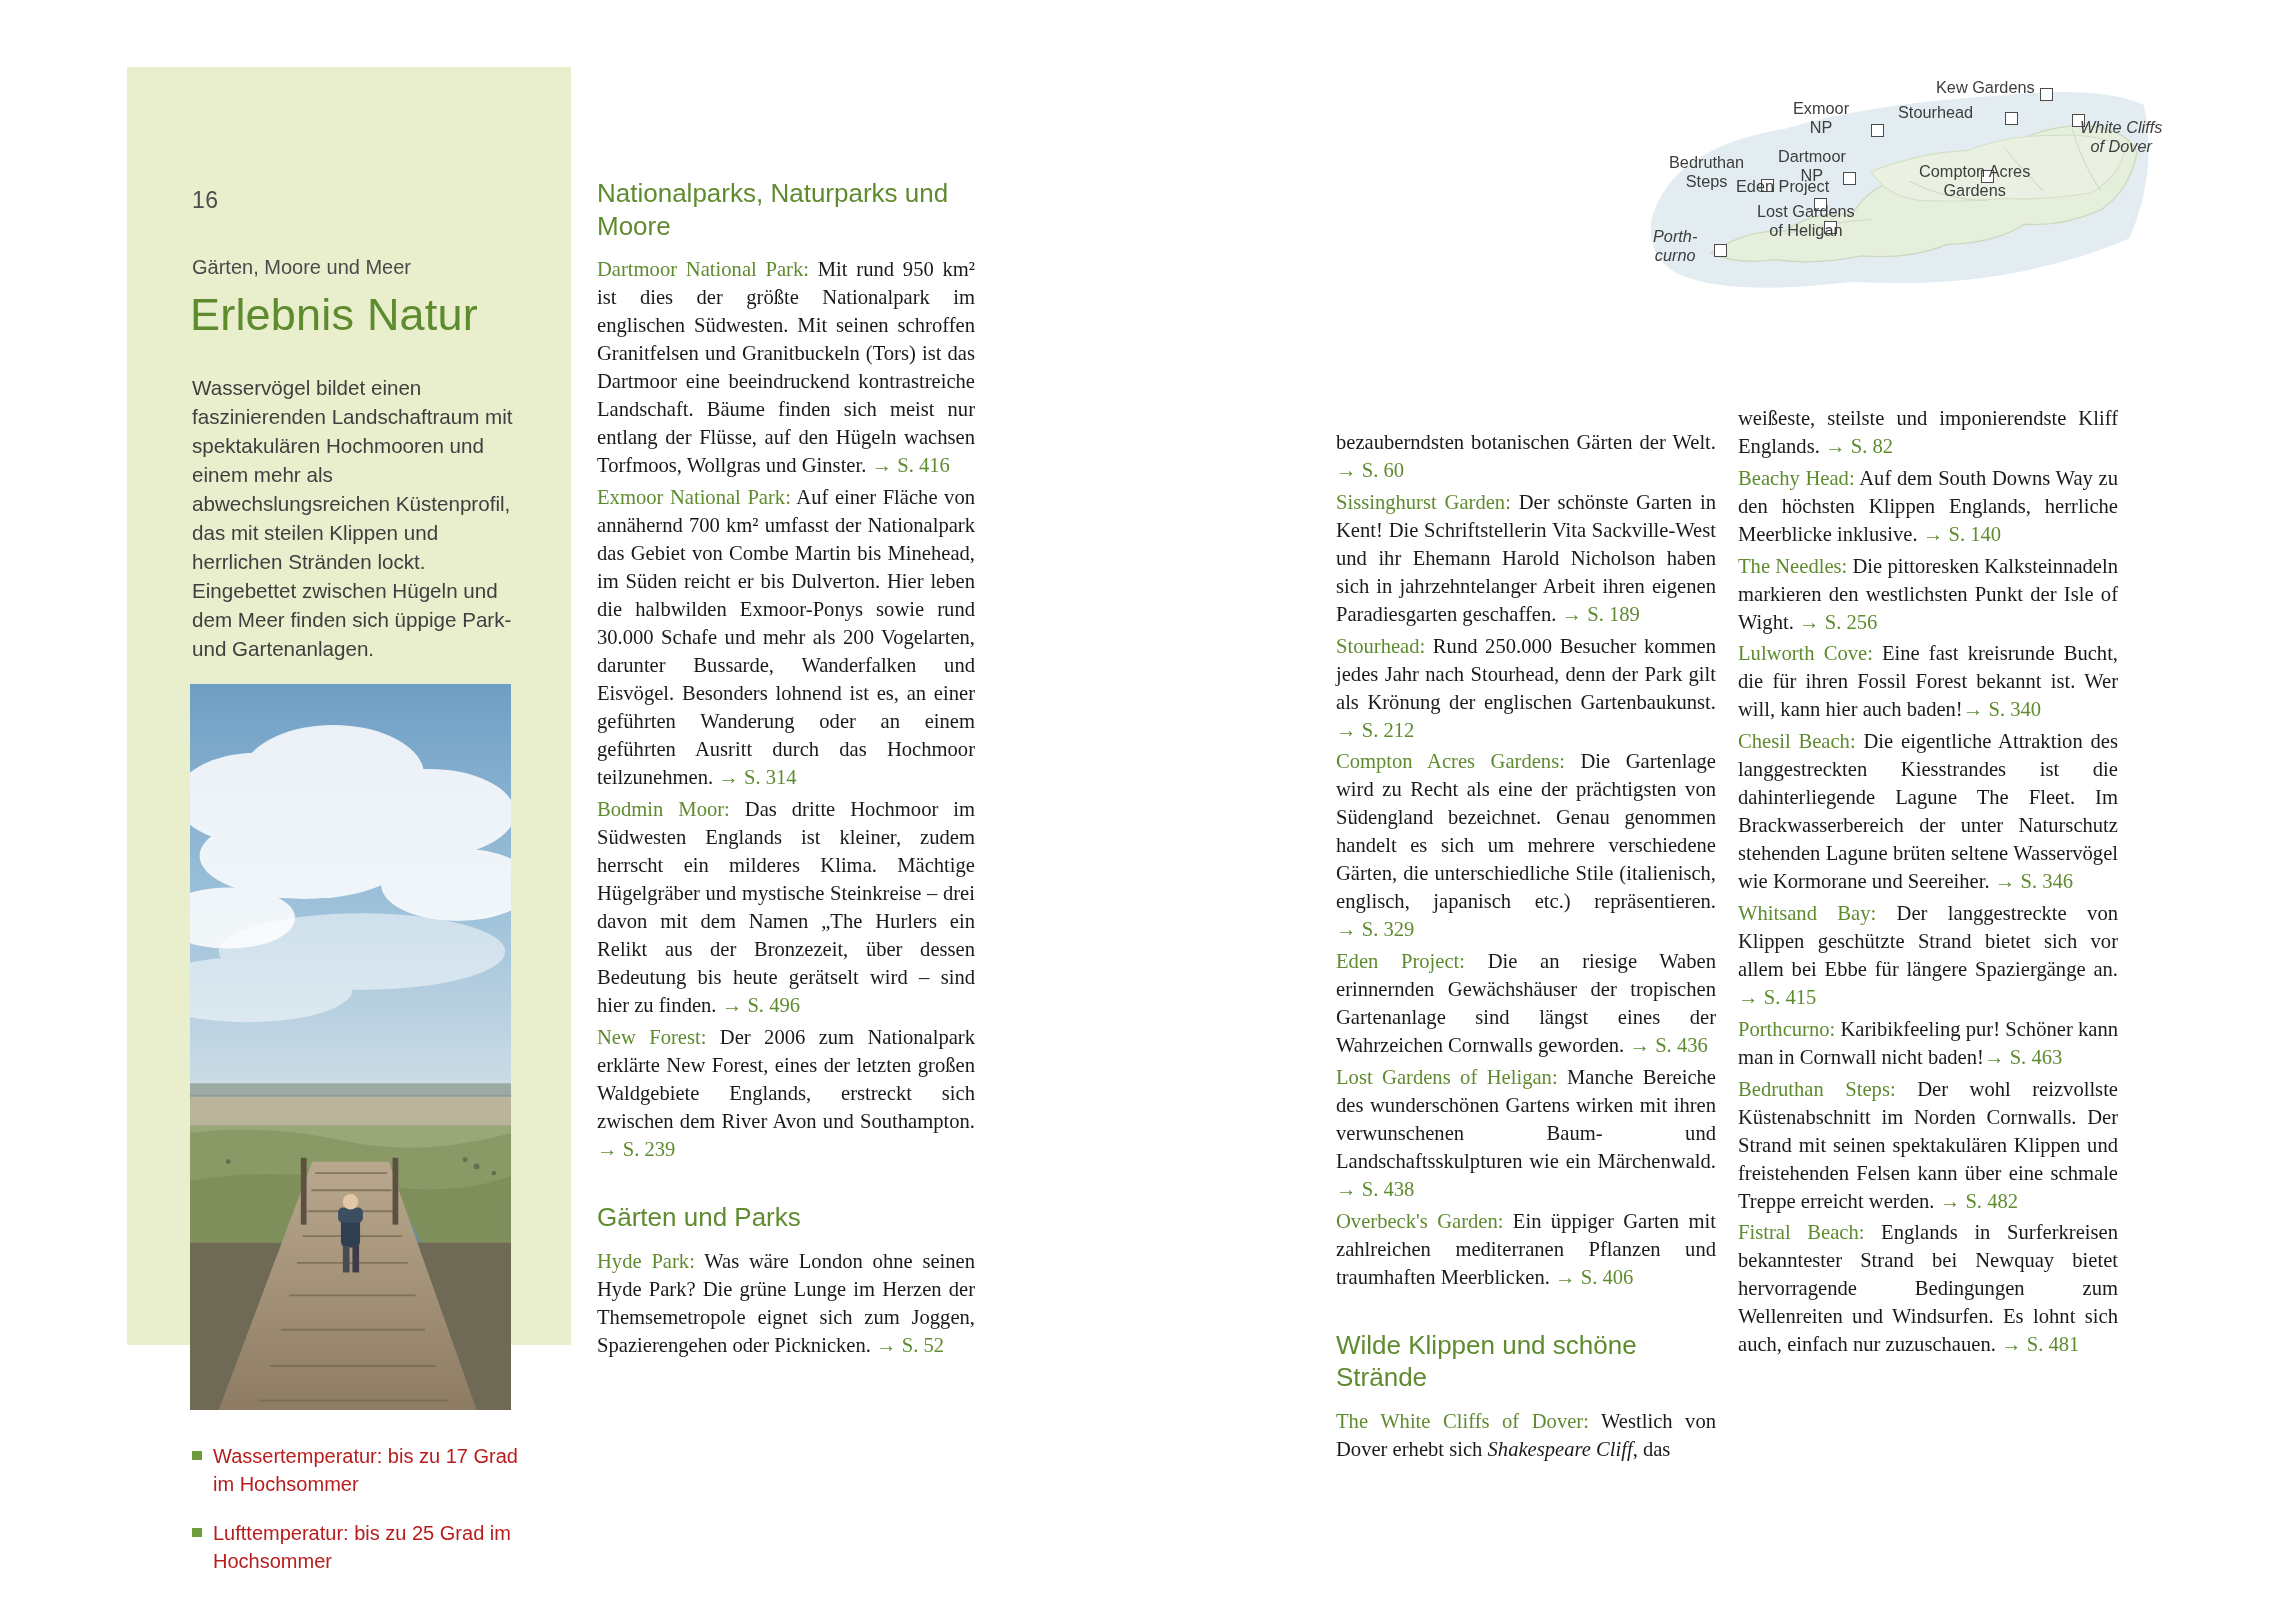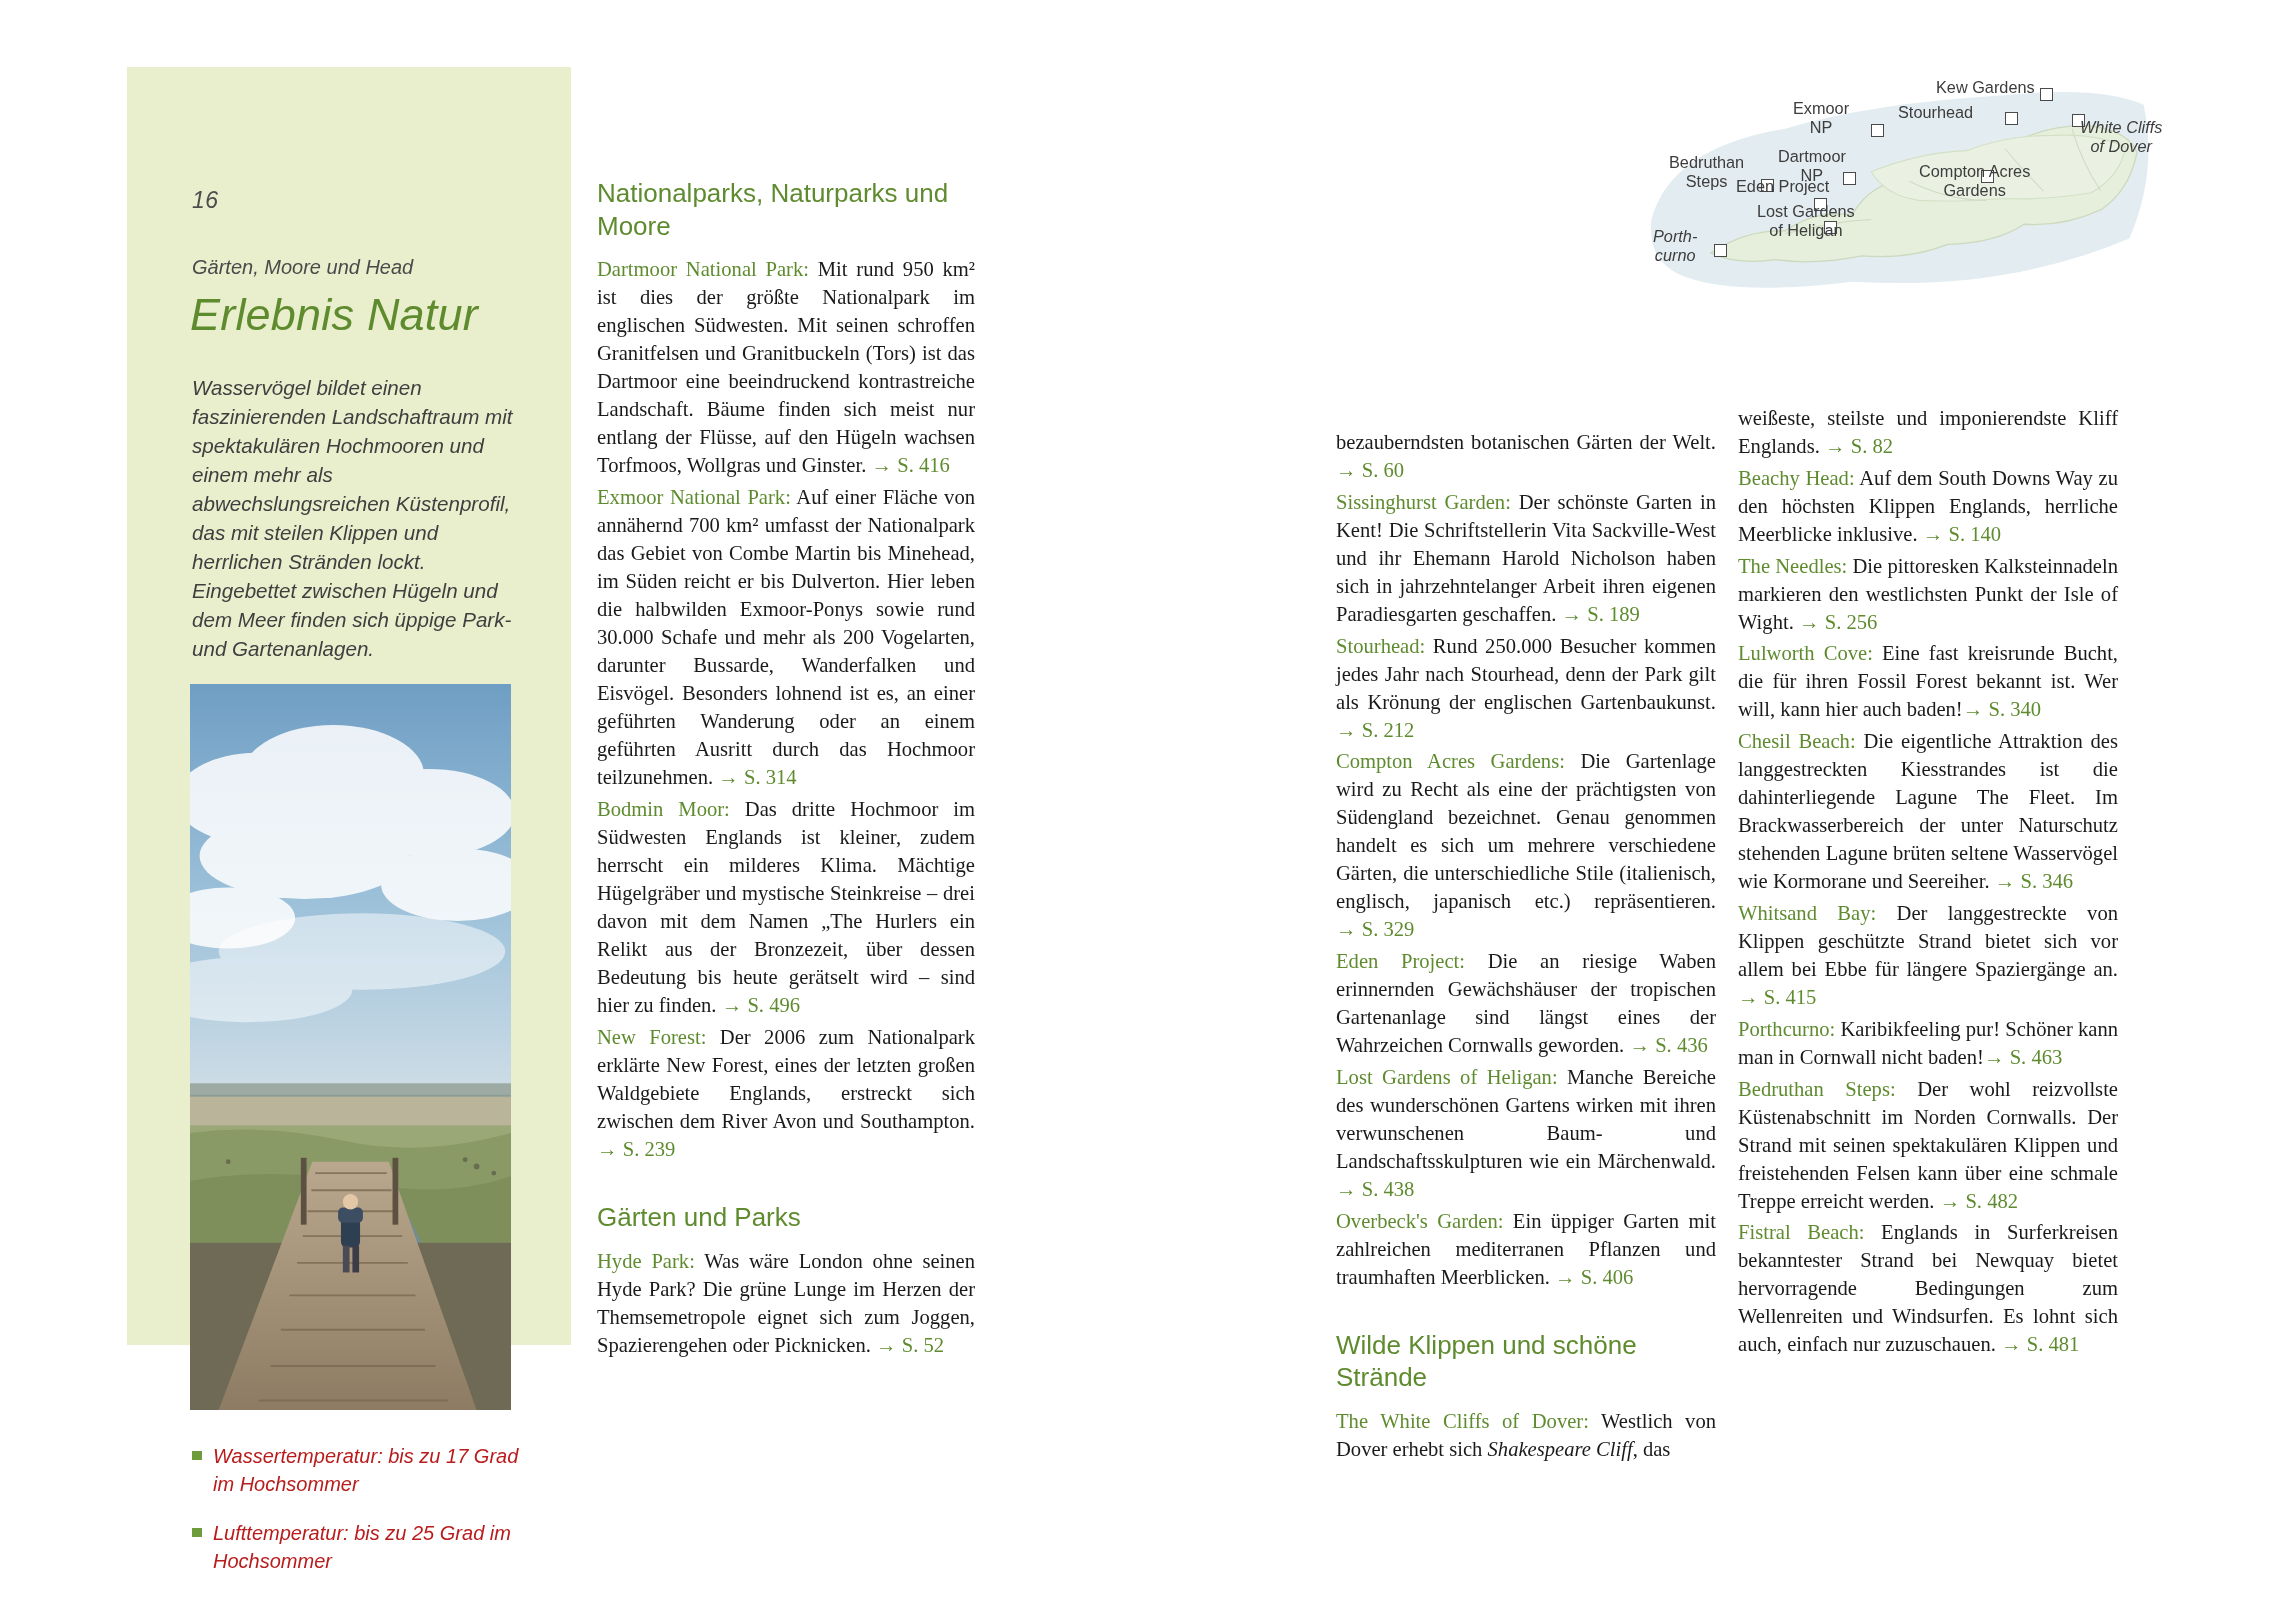--- a/index.html
+++ b/index.html
@@ -10,21 +10,20 @@
     position:relative;
     overflow:hidden;
   }
   .page{position:absolute;inset:0;}
 
   
   .sidebar{
     position:absolute;
     left:127px;top:67px;width:444px;height:1278px;
     background:#e9eecd;
-    font-style:italic;
   }
   .folio{
     position:absolute;left:65px;top:120px;
     font-family:"Liberation Sans", sans-serif;
     font-size:23px;color:#4d4d4d;letter-spacing:0.5px;
   }
   .kicker{
     position:absolute;left:65px;top:189px;width:363px;
     font-family:"Liberation Sans", sans-serif;
     font-size:20px;color:#4a4a4a;
@@ -97,21 +96,21 @@
     background:#ffffff;border:1.5px solid #4a4a4a;
   }
 </style>
 </head>
 <body>
 
 <div class="page">
 
   <div class="sidebar">
     <div class="folio">16</div>
-    <div class="kicker">Gärten, Moore und Head</div>
+    <div class="kicker">Gärten, Moore und Meer</div>
     <div class="bigtitle">Erlebnis Natur</div>
     <div class="intro">Wasservögel bildet einen faszinierenden Landschaftraum mit spektakulären Hochmooren und einem mehr als abwechslungsreichen Küstenprofil, das mit steilen Klippen und herrlichen Stränden lockt. Eingebettet zwischen Hügeln und dem Meer finden sich üppige Park- und Gartenanlagen.</div>
 
     <div class="photo">
       <svg width="321" height="726" viewBox="0 0 336 760" xmlns="http://www.w3.org/2000/svg" aria-hidden="true">
         <defs>
           <linearGradient id="sky" x1="0" y1="0" x2="0" y2="1">
             <stop offset="0%" stop-color="#6f9ec4"></stop>
             <stop offset="55%" stop-color="#9ec2da"></stop>
             <stop offset="100%" stop-color="#cfdde6"></stop>

